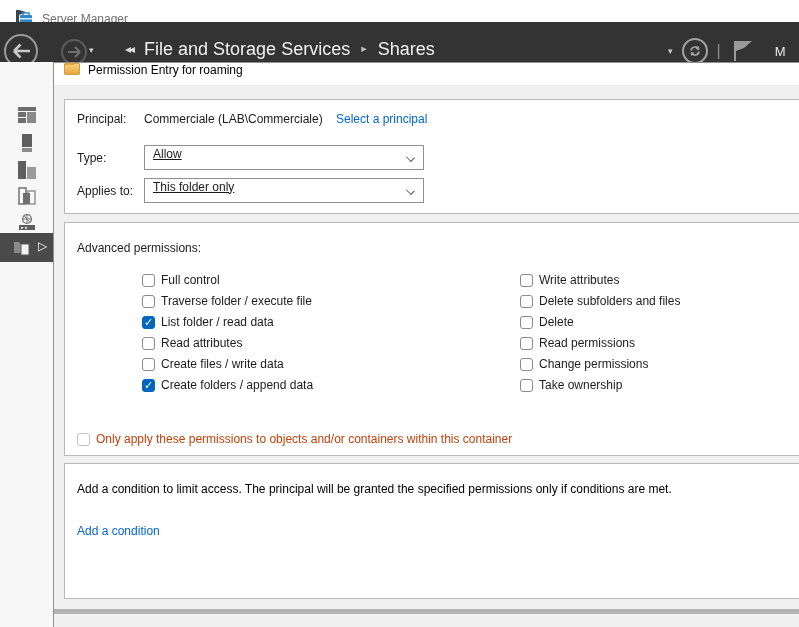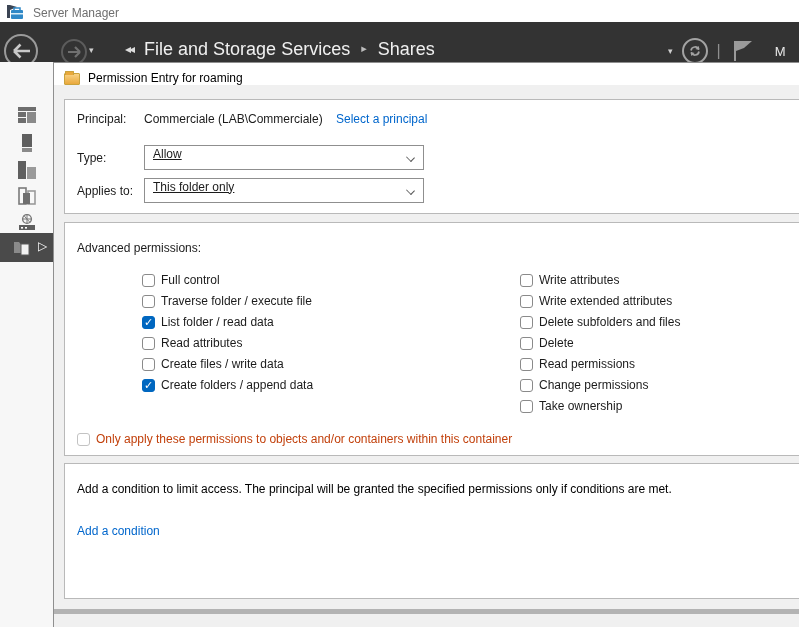--- a/index.html
+++ b/index.html
@@ -1,21 +1,21 @@
 <!DOCTYPE html>
 <html><head>
 <meta charset="utf-8">
 <style>
   * { margin:0; padding:0; box-sizing:border-box; }
   html,body { width:799px; height:627px; }
   body { font-family:"Liberation Sans", sans-serif; font-size:12px; color:#1b1b1b; background:#f7f7f7; }
   .screen { position:relative; width:799px; height:627px; overflow:hidden; background:#f7f7f7; }
 
   
-  .titlebar { position:absolute; left:0; top:0; width:799px; height:26px; background:#ffffff; display:flex; align-items:center; padding-left:7px; }
+  .titlebar { position:absolute; left:0; top:0; width:799px; height:26px; background:#ffffff; display:flex; align-items:flex-end; padding-left:16px; }
   .titlebar .app-title { color:#6f6f6f; font-size:12px; margin-left:9px; }
 
   
   .navbar { position:absolute; left:0; top:22px; width:799px; height:40px; background:#333333; }
   .nav-back { position:absolute; left:4px; top:12px; width:34px; height:34px; border:2px solid #9a9a9a; border-radius:50%; display:flex; align-items:center; justify-content:center; background:transparent; }
   .nav-fwd { position:absolute; left:61px; top:17px; width:26px; height:26px; border:2px solid #5c5c5c; border-radius:50%; display:flex; align-items:center; justify-content:center; }
   .nav-caret { position:absolute; left:89px; top:23px; color:#cfcfcf; font-size:9px; }
   .crumbs { position:absolute; left:125px; top:8px; height:30px; display:flex; align-items:flex-end; gap:11px; }
   .collapse-glyph { color:#dcdcdc; font-size:12px; letter-spacing:-2px; padding-bottom:4px; }
   .crumb { color:#f0f0f0; font-size:18px; font-weight:300; white-space:nowrap; }
@@ -27,21 +27,21 @@
   .manage-cut { color:#e8e8e8; font-size:13px; padding-left:12px; }
 
   
   .sidebar { position:absolute; left:0; top:62px; width:53px; height:565px; background:#f7f7f7; }
   .side-item { position:absolute; left:0; width:53px; height:26px; display:flex; align-items:center; justify-content:center; }
   .side-item.selected { background:#4a4a4a; height:29px; justify-content:flex-start; padding-left:13px; }
   .side-arrow { position:absolute; left:38px; top:6px; color:#ffffff; font-size:12px; }
 
   
   .dialog { position:absolute; left:53px; top:62px; width:746px; height:565px; background:#f0f0f0; border-left:1px solid #8f8f8f; border-top:1px solid #8f8f8f; overflow:hidden; }
-  .dialog-titlebar { position:absolute; left:0; top:0; right:0; height:22px; background:#ffffff; display:flex; align-items:flex-end; padding-left:10px; }
+  .dialog-titlebar { position:absolute; left:0; top:0; right:0; height:22px; background:#ffffff; display:flex; align-items:flex-start; padding-left:10px; }
   .dialog-title { margin-left:8px; color:#000000; font-size:12px; }
   .folder-icon { width:16px; height:12px; background:linear-gradient(#f8d285,#e9a83b); border:1px solid #caa23c; border-radius:1px; position:relative; }
   .folder-icon:before { content:""; position:absolute; left:0; top:-3px; width:7px; height:3px; background:#e9a83b; border:1px solid #caa23c; border-bottom:none; border-radius:1px 1px 0 0; }
 
   .groupbox { position:absolute; left:10px; right:-2px; background:#ffffff; border:1px solid #b9b9b9; }
   .box1 { top:36px; height:115px; }
   .box2 { top:159px; height:234px; }
   .box3 { top:400px; height:136px; }
   .graybar { position:absolute; left:0; right:0; top:546px; height:5px; background:#b3b3b3; }
 
@@ -239,24 +239,20 @@
         </div>
       </div>
 
       <div class="cb-col" style="left:455px">
         <div class="cb-row">
           <span class="cb" data-checked="false"></span>
           <span>Write attributes</span>
         </div>
         <div class="cb-row">
           <span class="cb" data-checked="false"></span>
-          <span>Write extended attributes</span>
-        </div>
-        <div class="cb-row">
-          <span class="cb" data-checked="false"></span>
           <span>Delete subfolders and files</span>
         </div>
         <div class="cb-row">
           <span class="cb" data-checked="false"></span>
           <span>Delete</span>
         </div>
         <div class="cb-row">
           <span class="cb" data-checked="false"></span>
           <span>Read permissions</span>
         </div>

